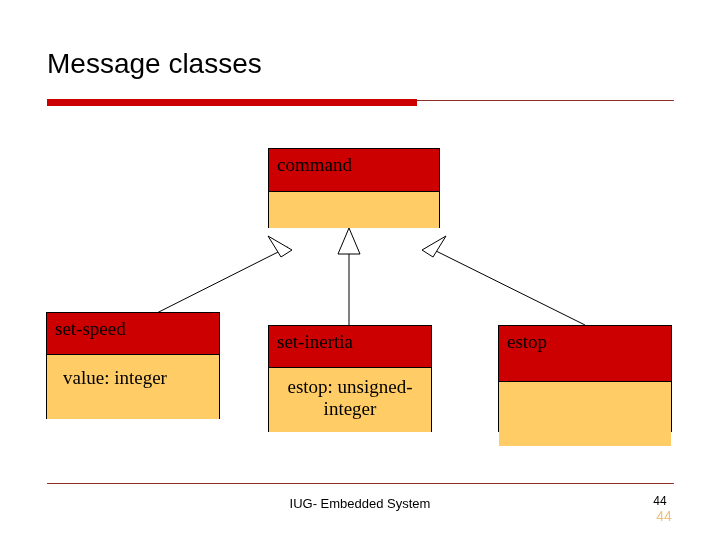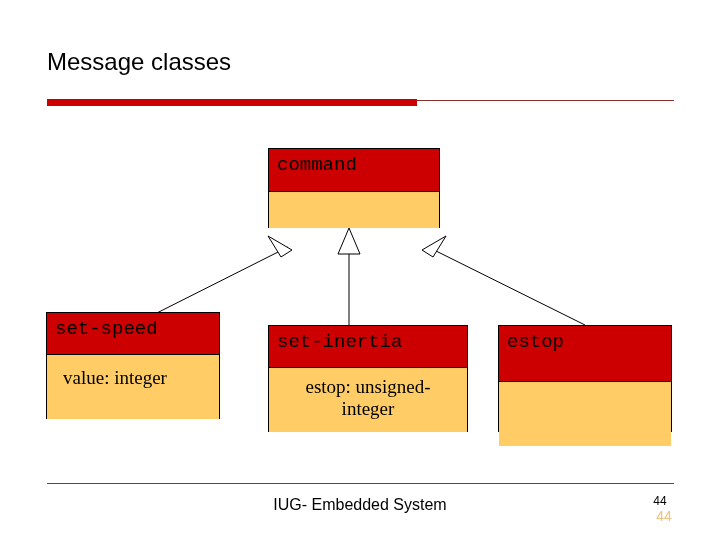--- a/index.html
+++ b/index.html
@@ -17,21 +17,21 @@
   .slide {
     position: absolute;
     left: 0; top: 0;
     width: 720px;
     height: 540px;
   }
   .slide-title {
     position: absolute;
     left: 47px;
     top: 48px;
-    font-size: 24px;
+    font-size: 28px;
     font-family: "Liberation Sans", sans-serif;
     color: #000000;
     letter-spacing: 0px;
     white-space: nowrap;
   }
   .title-rule {
     position: absolute;
     left: 47px;
     top: 100px;
     width: 627px;
@@ -51,21 +51,21 @@
   .umlbox {
     position: absolute;
     border: 1px solid #000000;
     box-sizing: border-box;
     background: #ffcc66;
   }
   .uml-header {
     background: #cc0000;
     border-bottom: 1px solid #000000;
     box-sizing: border-box;
-    font-family: Liberation Mono, monospace;
+    font-family: Liberation Serif, serif;
     font-size: 19px;
     color: #000000;
     padding: 5px 8px 4px 8px;
     white-space: nowrap;
     overflow: hidden;
   }
   .uml-body {
     background: #ffcc66;
     box-sizing: border-box;
     font-family: "Liberation Serif", serif;
@@ -79,21 +79,21 @@
   }
 
   #box-command { left: 268px; top: 148px; width: 172px; height: 80px; }
   #box-command .uml-header { height: 43px; }
   #box-command .uml-body { height: 36px; }
 
   #box-setspeed { left: 46px; top: 312px; width: 174px; height: 107px; }
   #box-setspeed .uml-header { height: 42px; }
   #box-setspeed .uml-body { height: 64px; padding-top: 12px; }
 
-  #box-setinertia { left: 268px; top: 325px; width: 200px; height: 107px; }
+  #box-setinertia { left: 268px; top: 325px; width: 164px; height: 107px; }
   #box-setinertia .uml-header { height: 42px; }
   #box-setinertia .uml-body { height: 64px; padding-top: 8px; line-height: 1.15; }
 
   #box-estop { left: 498px; top: 325px; width: 174px; height: 107px; }
   #box-estop .uml-header { height: 56px; }
   #box-estop .uml-body { height: 64px; }
 
   svg.connectors {
     position: absolute;
     left: 0; top: 0;
@@ -110,21 +110,21 @@
     height: 1px;
     background: #8b2f2f;
   }
   .footer-text {
     position: absolute;
     left: 0;
     top: 496px;
     width: 720px;
     text-align: center;
     font-family: "Liberation Sans", sans-serif;
-    font-size: 16px;
+    font-size: 13px;
     color: #000000;
   }
   .page-number {
     position: absolute;
     left: 640px;
     top: 494px;
     width: 40px;
     text-align: center;
     font-family: "Liberation Sans", sans-serif;
     font-size: 12px;

